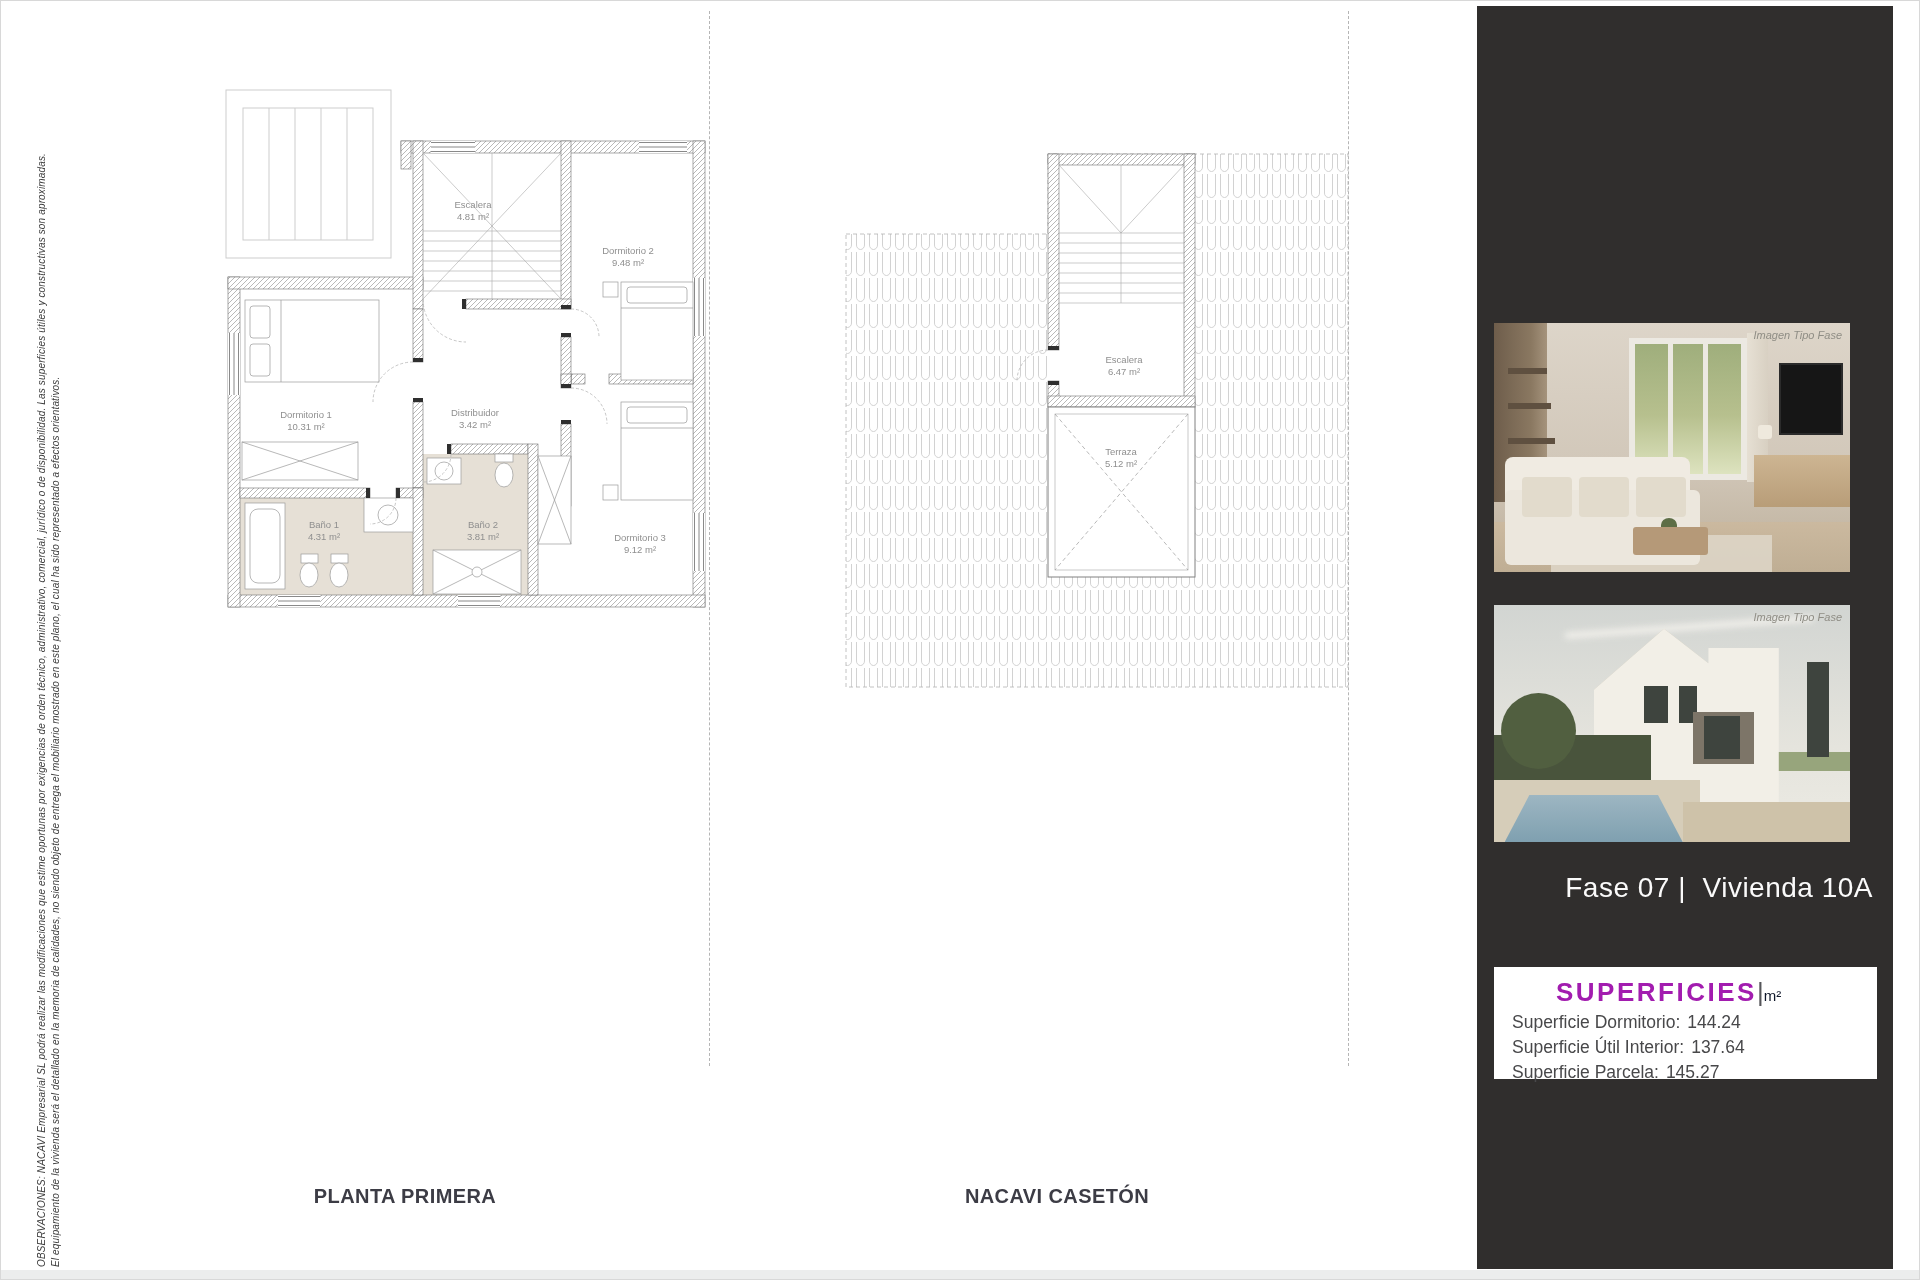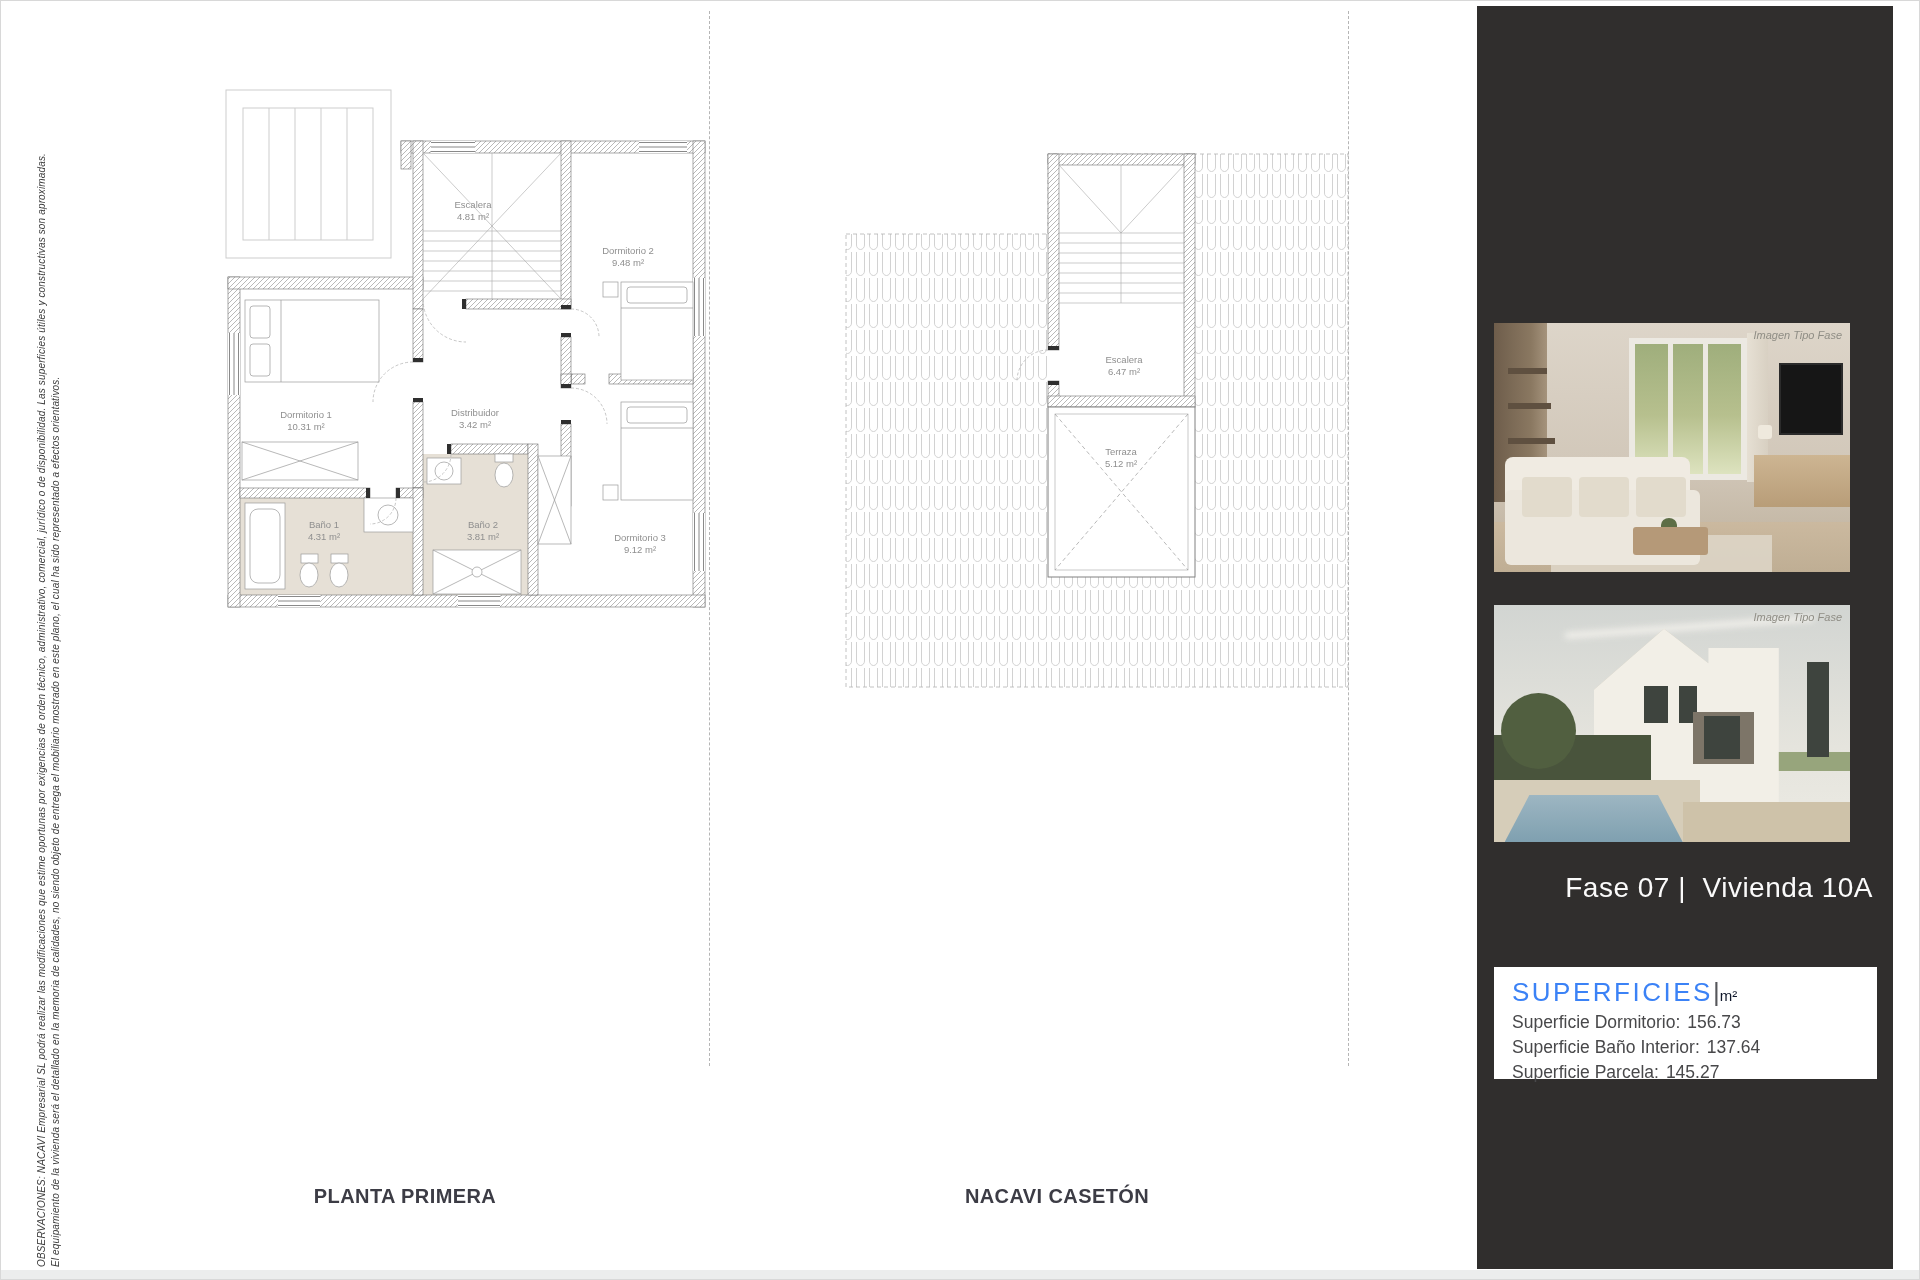--- a/index.html
+++ b/index.html
@@ -60,21 +60,21 @@
   .ex-balcony{left:56%;top:45%;width:17%;height:22%;background:#7d7568;}
   .ex-deck{left:0;bottom:0;width:58%;height:26%;background:#d6cdb9;}
   .ex-pool{left:3%;bottom:0;width:50%;height:20%;background:linear-gradient(180deg,#9db6c2,#7fa0b0);
         clip-path:polygon(14% 0,86% 0,100% 100%,0 100%);}
   .ex-gravel{right:0;bottom:0;width:47%;height:17%;background:#cec2a9;}
   
   .fase-label{position:absolute;top:866px;left:0;right:20px;text-align:right;color:#fafafa;
         font-size:28px;letter-spacing:.5px;white-space:pre;}
   .sup-box{position:absolute;left:17px;top:961px;width:383px;height:112px;background:#ffffff;
         box-sizing:border-box;padding:10px 14px 0 18px;}
-  .sup-title{color:#3b82f6;font-size:26px;letter-spacing:2.5px;font-weight:400;}
+  .sup-title{color:#a21caf;font-size:26px;letter-spacing:2.5px;font-weight:700;margin-left:44px;}
   .sup-sep{font-size:26px;letter-spacing:0;color:#55565a;}
   .sup-unit{font-size:15px;letter-spacing:0;color:#0f172a;}
   .sup-row{margin-top:4px;font-size:17.5px;color:#48484a;line-height:21px;}
   .sup-row .val{margin-left:7px;}
   .bottom-strip{position:absolute;left:0;bottom:0;width:100%;height:9px;background:#eceded;}
 </style>
 </head>
 <body>
 
 <div class="page">
@@ -340,24 +340,24 @@
       <div class="photo-caption">Imagen Tipo Fase</div>
     </div>
 
     <div class="fase-label">Fase 07 |  Vivienda 10A</div>
 
     <div class="sup-box">
       <div>
         <span class="sup-title">SUPERFICIES</span><span class="sup-sep">|</span><span class="sup-unit">m²</span>
       </div>
       <div class="sup-row">
-        <span>Superficie Dormitorio:</span><span class="val">156.73</span>
+        <span>Superficie Dormitorio:</span><span class="val">144.24</span>
       </div>
       <div class="sup-row">
-        <span>Superficie Baño Interior:</span><span class="val">137.64</span>
+        <span>Superficie Útil Interior:</span><span class="val">137.64</span>
       </div>
       <div class="sup-row">
         <span>Superficie Parcela:</span><span class="val">145.27</span>
       </div>
     </div>
   </div>
 
   <div class="bottom-strip"></div>
 </div>
 

